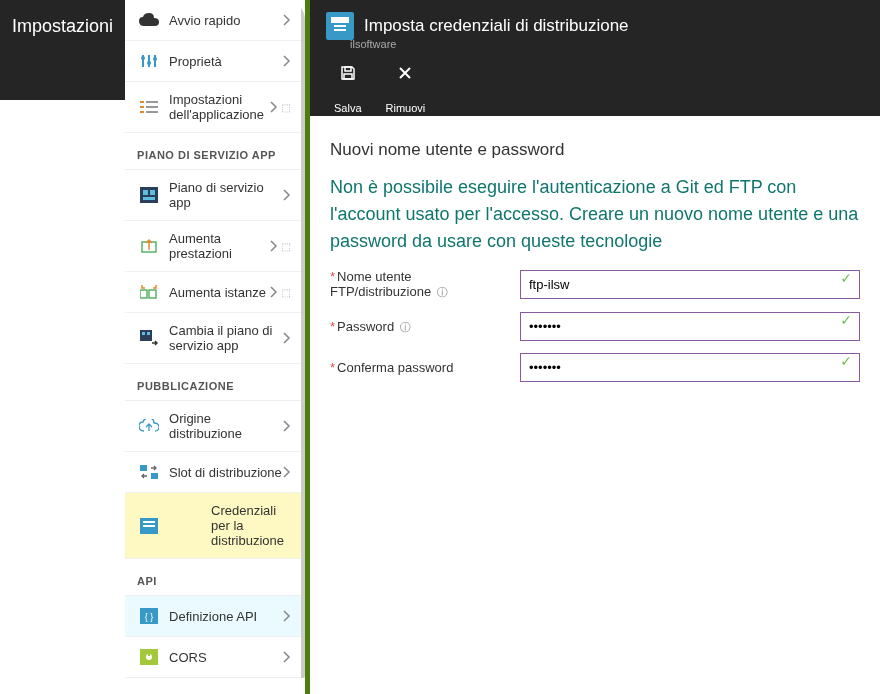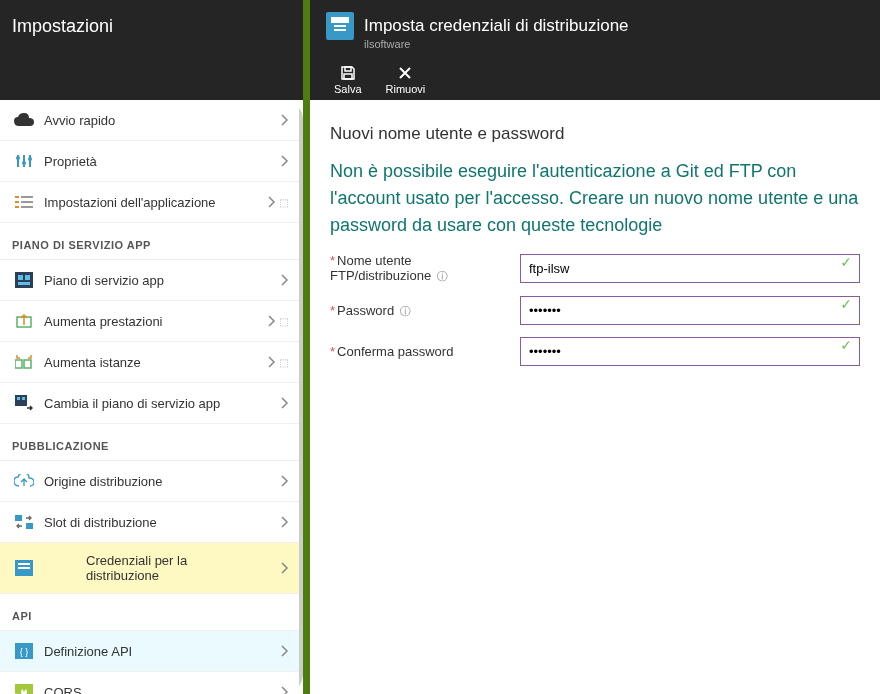--- a/index.html
+++ b/index.html
@@ -1,41 +1,41 @@
 <!DOCTYPE html>
 <html><head>
 <meta charset="utf-8">
 <style>
   * { box-sizing: border-box; margin: 0; padding: 0; }
   body { font-family: "Segoe UI", Arial, sans-serif; font-size: 13px; color: #333; background: #fff; width: 880px; height: 694px; overflow: hidden; display: flex; }
   
-  .sidebar { width: 310px; background: #fff; display: flex; flex-direction: column; border-right: 7px solid #4d7c0f; }
+  .sidebar { width: 310px; background: #fff; display: flex; border-right: 5px solid #4d7c0f; }
   .sidebar-header { background: #252525; color: #fff; height: 100px; padding: 16px 12px 0 12px; position: relative; }
   .sidebar-header h1 { font-size: 18px; font-weight: 400; }
   
   .sidebar-scroll { overflow-y: auto; overflow-x: hidden; flex: 1; position: relative; border-radius: 20px; }
   
   .sidebar-items { border-right: 4px solid #ccc; }
   .sidebar-group-title { font-size: 11px; font-weight: 600; color: #555; padding: 16px 12px 8px 12px; letter-spacing: .5px; border-bottom: 1px solid #eee; }
   .sidebar-item { display: flex; align-items: center; padding: 10px 10px 10px 12px; cursor: pointer; border-bottom: 1px solid #f0f0f0; position: relative; }
   .sidebar-item.active { background: #fef9c3; gap: 42px; }
   .sidebar-item.highlight { background: #eafaff; }
   .sidebar-item .icon { width: 24px; height: 20px; display: flex; align-items: center; justify-content: center; margin-right: 8px; flex-shrink: 0; }
   .sidebar-item .label { flex: 1; font-size: 13px; color: #333; }
   .sidebar-item .chevron { color: #888; flex-shrink: 0; }
   .sidebar-item .pin { color: #aaa; font-size: 10px; margin-left: 4px; }
   
   .main { flex: 1; display: flex; flex-direction: column; background: #fff; }
-  .main-header { background: #252525; color: #fff; height: 100px; padding: 12px 32px 0 16px; position: relative; }
+  .main-header { background: #252525; color: #fff; height: 116px; padding: 12px 32px 0 16px; position: relative; }
   .main-header-top { display: flex; align-items: center; gap: 10px; }
   .app-icon { width: 28px; height: 28px; background: #3999c6; display: flex; align-items: center; justify-content: center; border-radius: 2px; }
   .main-title { font-size: 17px; font-weight: 400; }
-  .main-subtitle { font-size: 11px; color: #aaa; margin-left: 38px; margin-top: -2px; }
+  .main-subtitle { font-size: 11px; color: #aaa; margin-left: 24px; margin-top: -2px; }
   .main-actions { display: flex; gap: 24px; margin-top: 14px; margin-left: 8px; }
-  .action { display: flex; flex-direction: column; align-items: center; cursor: pointer; font-size: 11px; color: #fff; gap: 1px; }
+  .action { display: flex; flex-direction: column; align-items: center; cursor: pointer; font-size: 11px; color: #fff; gap: 20px; }
   .action .icon { width: 18px; height: 18px; display: flex; align-items: center; justify-content: center; }
   
   .main-body { padding: 24px 20px; overflow-y: auto; flex: 1; }
   .section-title { font-size: 17px; margin-bottom: 14px; color: #333; }
   .para { font-size: 18px; color: #0f766e; margin-bottom: 14px; line-height: 1.5; }
   
   .form-row { display: flex; align-items: center; margin-bottom: 12px; }
   .form-label-col { width: 190px; font-size: 13px; color: #333; }
   .required { color: #d9534f; margin-right: 2px; }
   .info-icon { font-size: 11px; color: #888; margin-left: 2px; }

